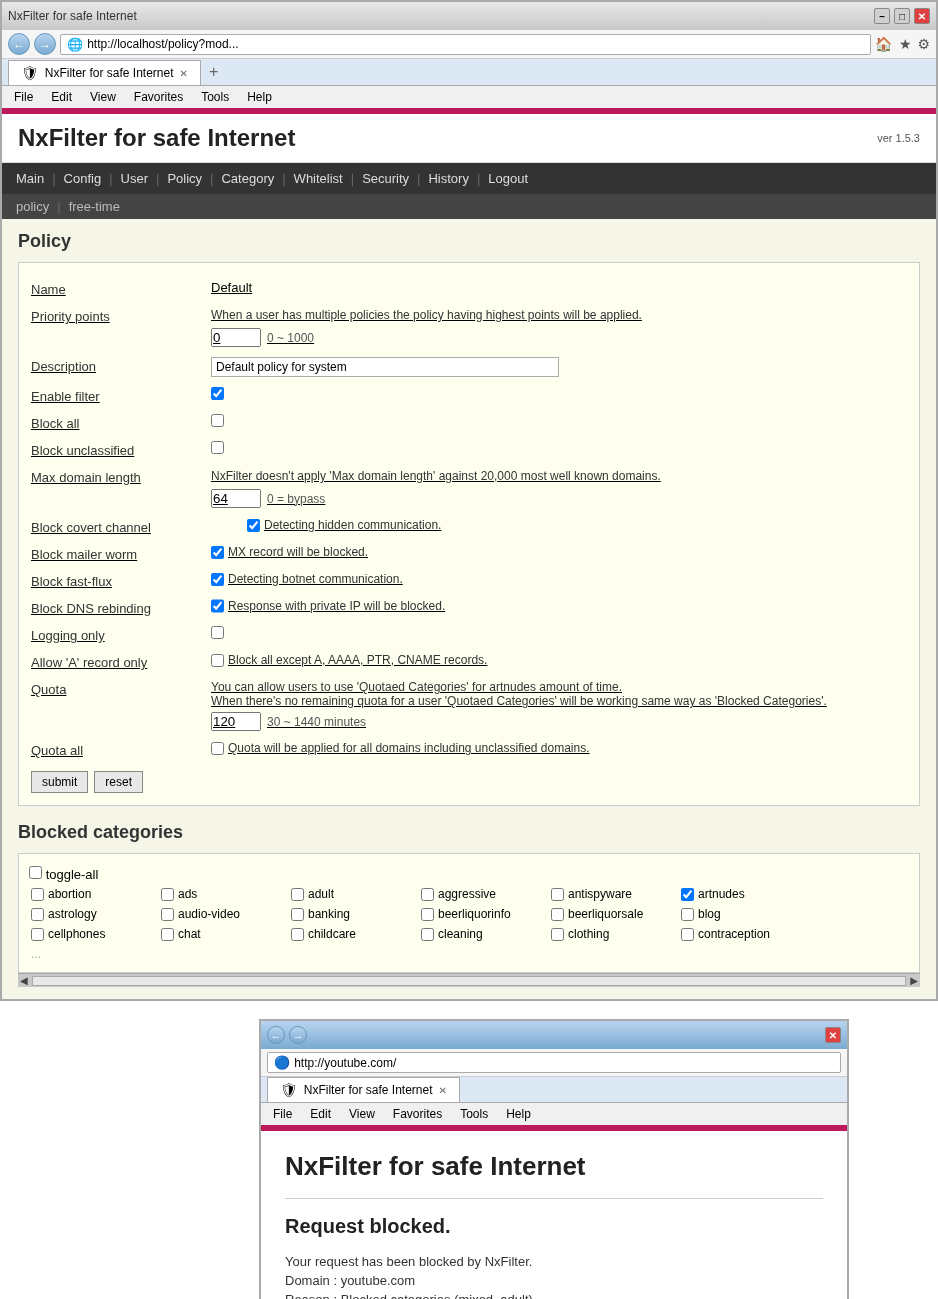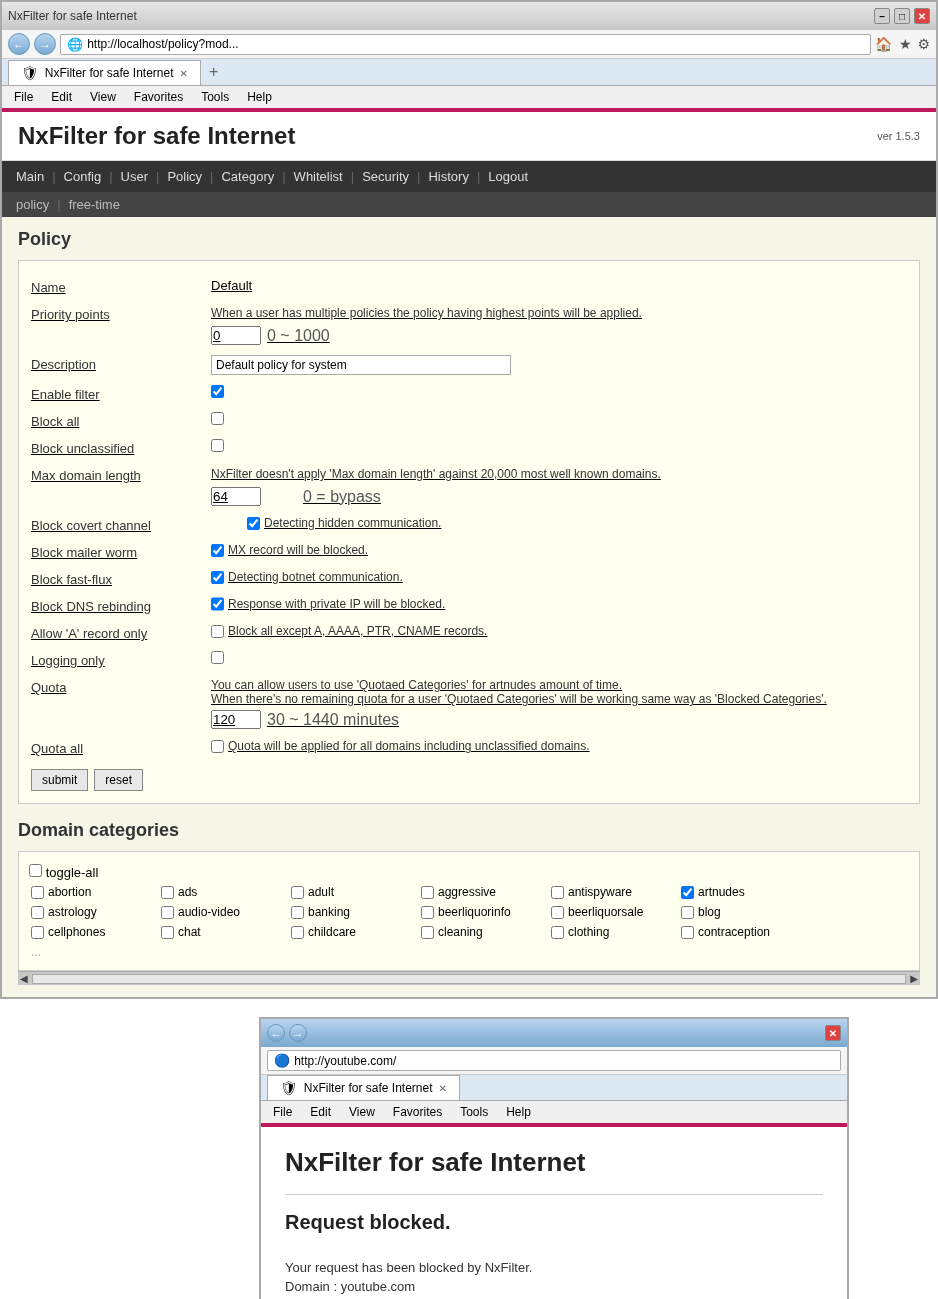--- a/index.html
+++ b/index.html
@@ -78,21 +78,21 @@
     }
     .tab-icon { font-size: 14px; }
     .tab-close { font-size: 10px; color: #666; cursor: pointer; }
     .tab-new { padding: 4px 8px; color: #666; cursor: pointer; font-size: 16px; }
 
     .menu-bar {
       display: flex;
       gap: 2px;
       padding: 2px 4px;
       background: #f0f0f0;
-      border-bottom: 4px solid #be185d;
+      border-bottom: 6px solid #be185d;
       font-size: 12px;
     }
     .menu-item { padding: 2px 8px; cursor: pointer; }
 
     
     .browser-icons {
       display: flex; gap: 6px; align-items: center;
     }
     .br-icon { font-size: 14px; color: #555; cursor: pointer; }
 
@@ -175,21 +175,21 @@
       background: white;
     }
     .policy-value input[type="checkbox"] {
       margin-right: 4px;
     }
     .note-text {
       font-size: 12px;
       color: #333;
     }
     .inline-note {
-      font-size: 16px;
+      font-size: 12px;
       color: #555;
       margin-left: 6px;
     }
     .submit-row { margin-top: 8px; display: flex; gap: 6px; }
     .submit-btn {
       padding: 3px 10px;
       border: 1px solid #888;
       background: #e8e8e8;
       cursor: pointer;
       font-size: 12px;
@@ -264,21 +264,21 @@
       font-weight: bold;
       color: #222;
       border-bottom: 1px solid #ccc;
       padding-bottom: 16px;
       margin-bottom: 16px;
     }
     .blocked-heading {
       font-size: 20px;
       font-weight: bold;
       color: #222;
-      margin-bottom: 26px;
+      margin-bottom: 16px;
     }
     .blocked-info {
       font-size: 13px;
       color: #333;
       margin-bottom: 4px;
     }
   </style>
 </head>
 <body>
 
@@ -374,21 +374,21 @@
         </div>
         <div style="display:flex; align-items:center; margin-top:4px; padding-left:180px;">
           <input type="text" style="width: 50px;" value="0">
           <span class="inline-note">0 ~ 1000</span>
         </div>
       </div>
 
       <div class="policy-row">
         <div class="policy-label">Description</div>
         <div class="policy-value">
-          <input type="text" style="width: 300px;" value="Default policy for system">
+          <input type="text" style="width: 348px;" value="Default policy for system">
         </div>
       </div>
 
       <div class="policy-row">
         <div class="policy-label">Enable filter</div>
         <div class="policy-value">
           <input type="checkbox" checked="" style="">
         </div>
       </div>
 
@@ -406,21 +406,21 @@
         </div>
       </div>
 
       <div class="policy-row" style="flex-direction:column;">
         <div style="display:flex; align-items:flex-start;">
           <div class="policy-label">Max domain length</div>
           <div class="policy-value">
             <span class="note-text">NxFilter doesn't apply 'Max domain length' against 20,000 most well known domains.</span>
           </div>
         </div>
-        <div style="display:flex; align-items:center; margin-top:4px; padding-left:180px;gap:36px;">
+        <div style="display:flex; align-items:center; margin-top:4px; padding-left:180px;">
           <input type="text" style="width: 50px;" value="64">
           <span class="inline-note">0 = bypass</span>
         </div>
       </div>
 
       <div class="policy-row">
         <div class="policy-label">Block covert channel</div>
         <div class="policy-value" style="display:flex; align-items:center;padding-left:36px;">
           <input type="checkbox" checked="" style="">
           <span class="note-text">Detecting hidden communication.</span>
@@ -445,31 +445,31 @@
 
       <div class="policy-row">
         <div class="policy-label">Block DNS rebinding</div>
         <div class="policy-value" style="display:flex; ">
           <input type="checkbox" checked="" style="">
           <span class="note-text">Response with private IP will be blocked.</span>
         </div>
       </div>
 
       <div class="policy-row">
+        <div class="policy-label">Logging only</div>
+        <div class="policy-value">
+          <input type="checkbox" style="">
+        </div>
+      </div>
+
+      <div class="policy-row">
         <div class="policy-label">Allow 'A' record only</div>
         <div class="policy-value" style="display:flex; align-items:center;">
           <input type="checkbox" style="">
           <span class="note-text">Block all except A, AAAA, PTR, CNAME records.</span>
-        </div>
-      </div>
-
-      <div class="policy-row">
-        <div class="policy-label">Logging only</div>
-        <div class="policy-value">
-          <input type="checkbox" style="">
         </div>
       </div>
 
       <div class="policy-row" style="flex-direction:column;">
         <div style="display:flex; align-items:flex-start;">
           <div class="policy-label">Quota</div>
           <div class="policy-value">
             <div class="note-text">You can allow users to use 'Quotaed Categories' for artnudes amount of time.</div>
             <div class="note-text">When there's no remaining quota for a user 'Quotaed Categories' will be working same way as 'Blocked Categories'.</div>
           </div>
@@ -488,21 +488,21 @@
         </div>
       </div>
 
       <div class="submit-row">
         <button class="submit-btn">submit</button>
         <button class="submit-btn">reset</button>
       </div>
     </div>
 
     <div class="blocked-section">
-      <div class="section-title">Domain categories</div>
+      <div class="section-title">Blocked categories</div>
       <div class="categories-table">
 
         <div class="toggle-all-row">
           <input type="checkbox" style="">
           <span>toggle-all</span>
         </div>
 
         <div class="cat-row">
           <div class="cat-item">
             <input type="checkbox" style="">

